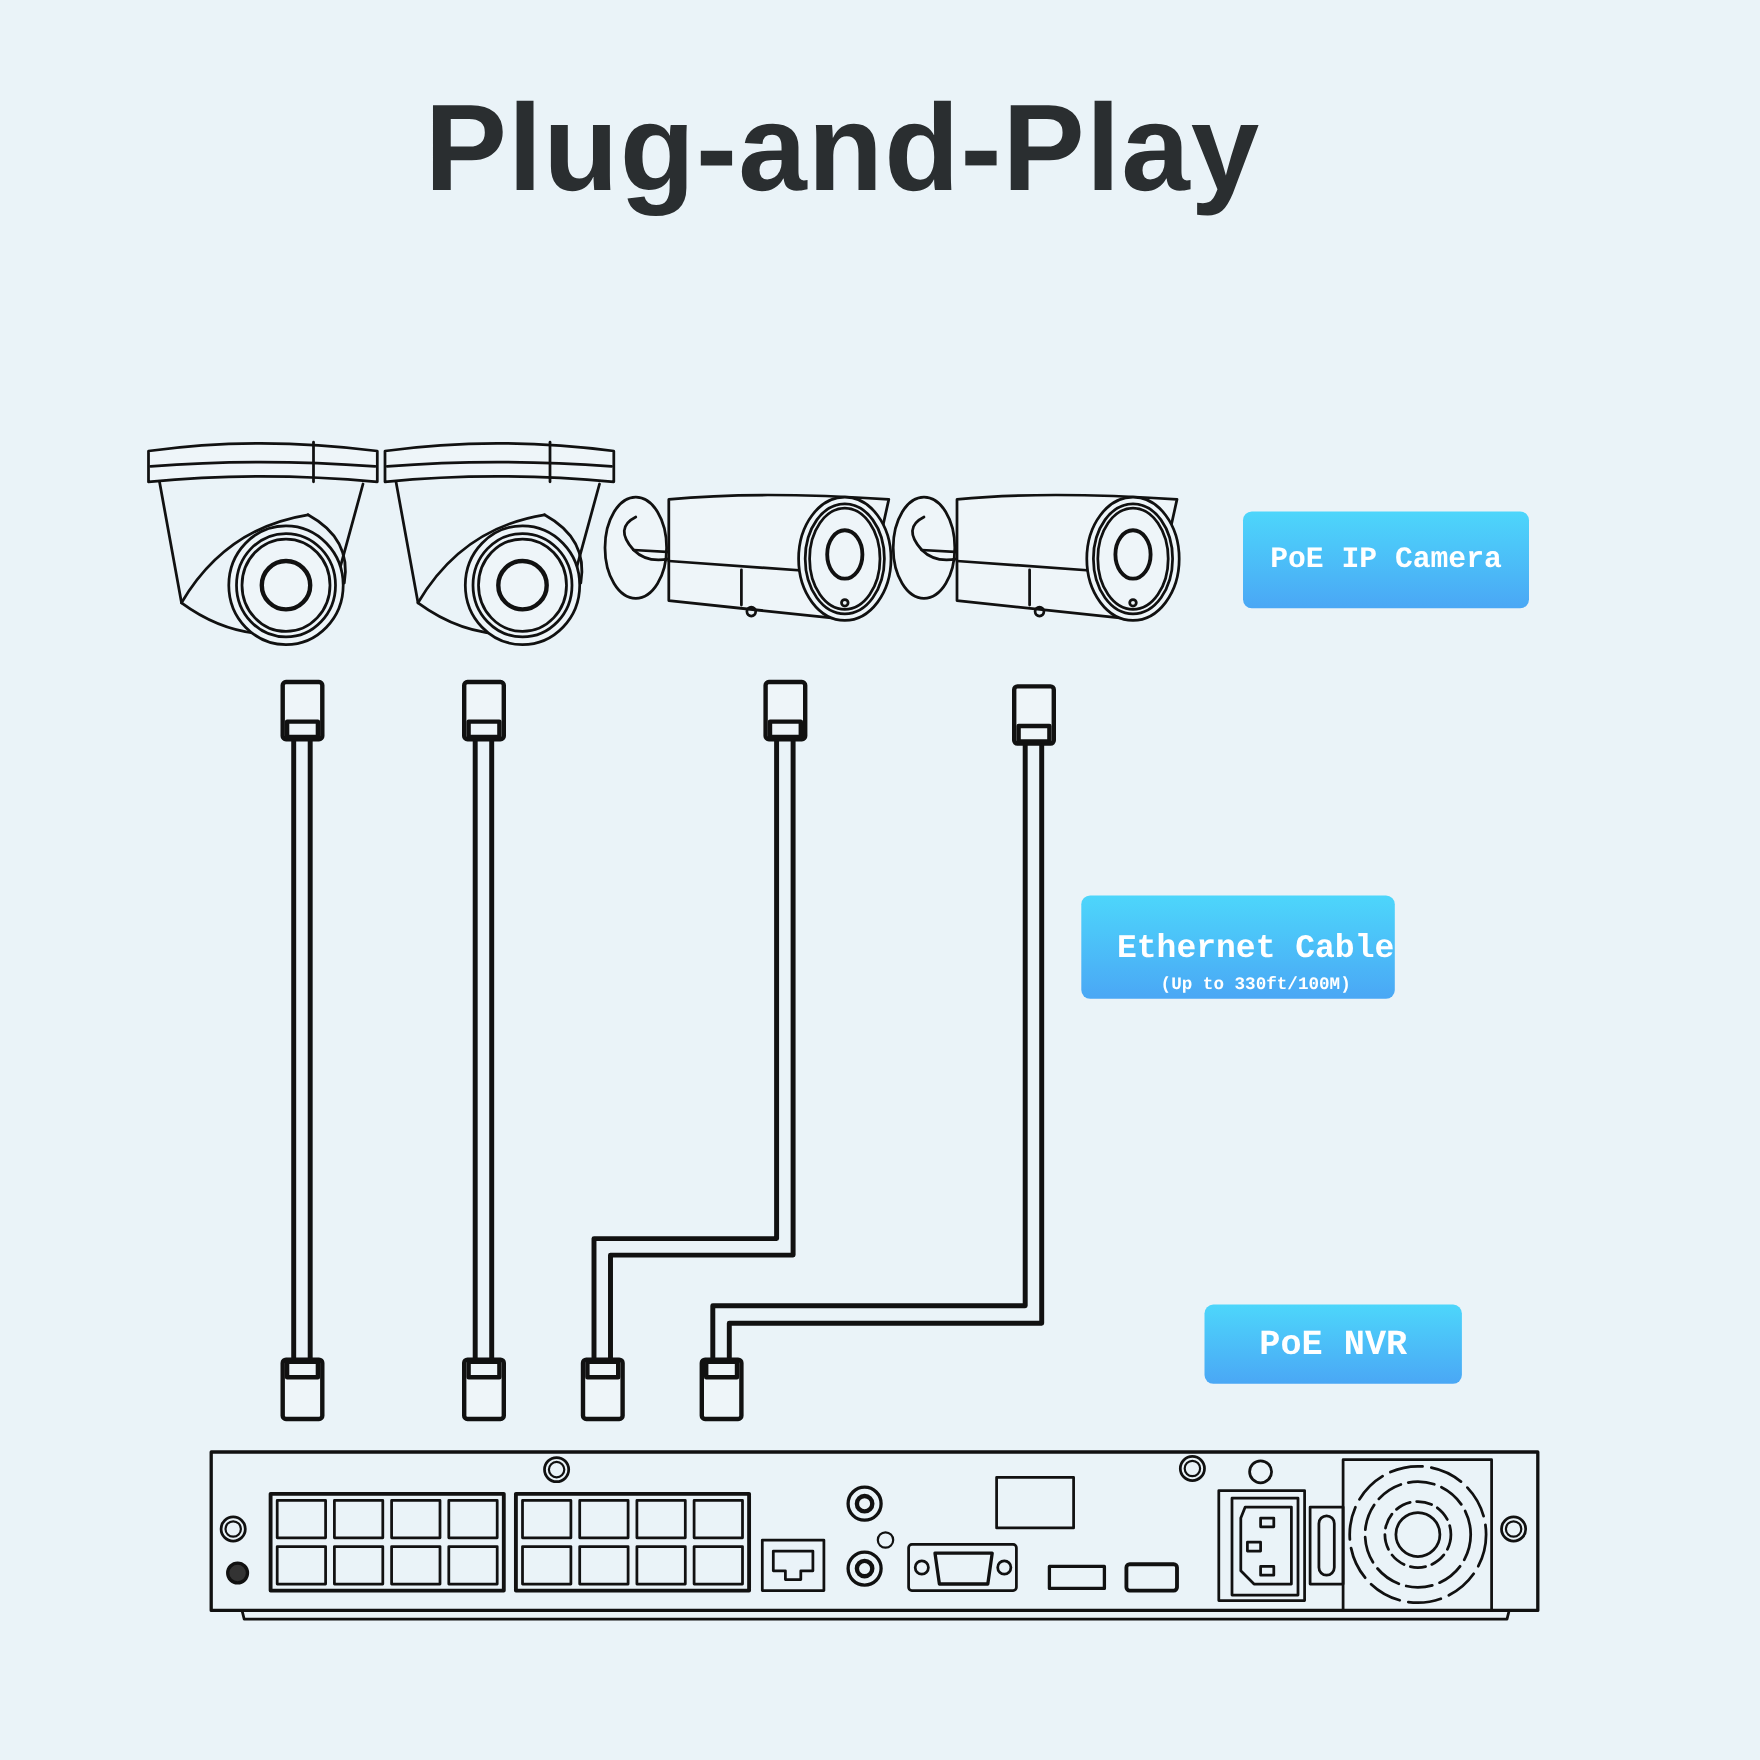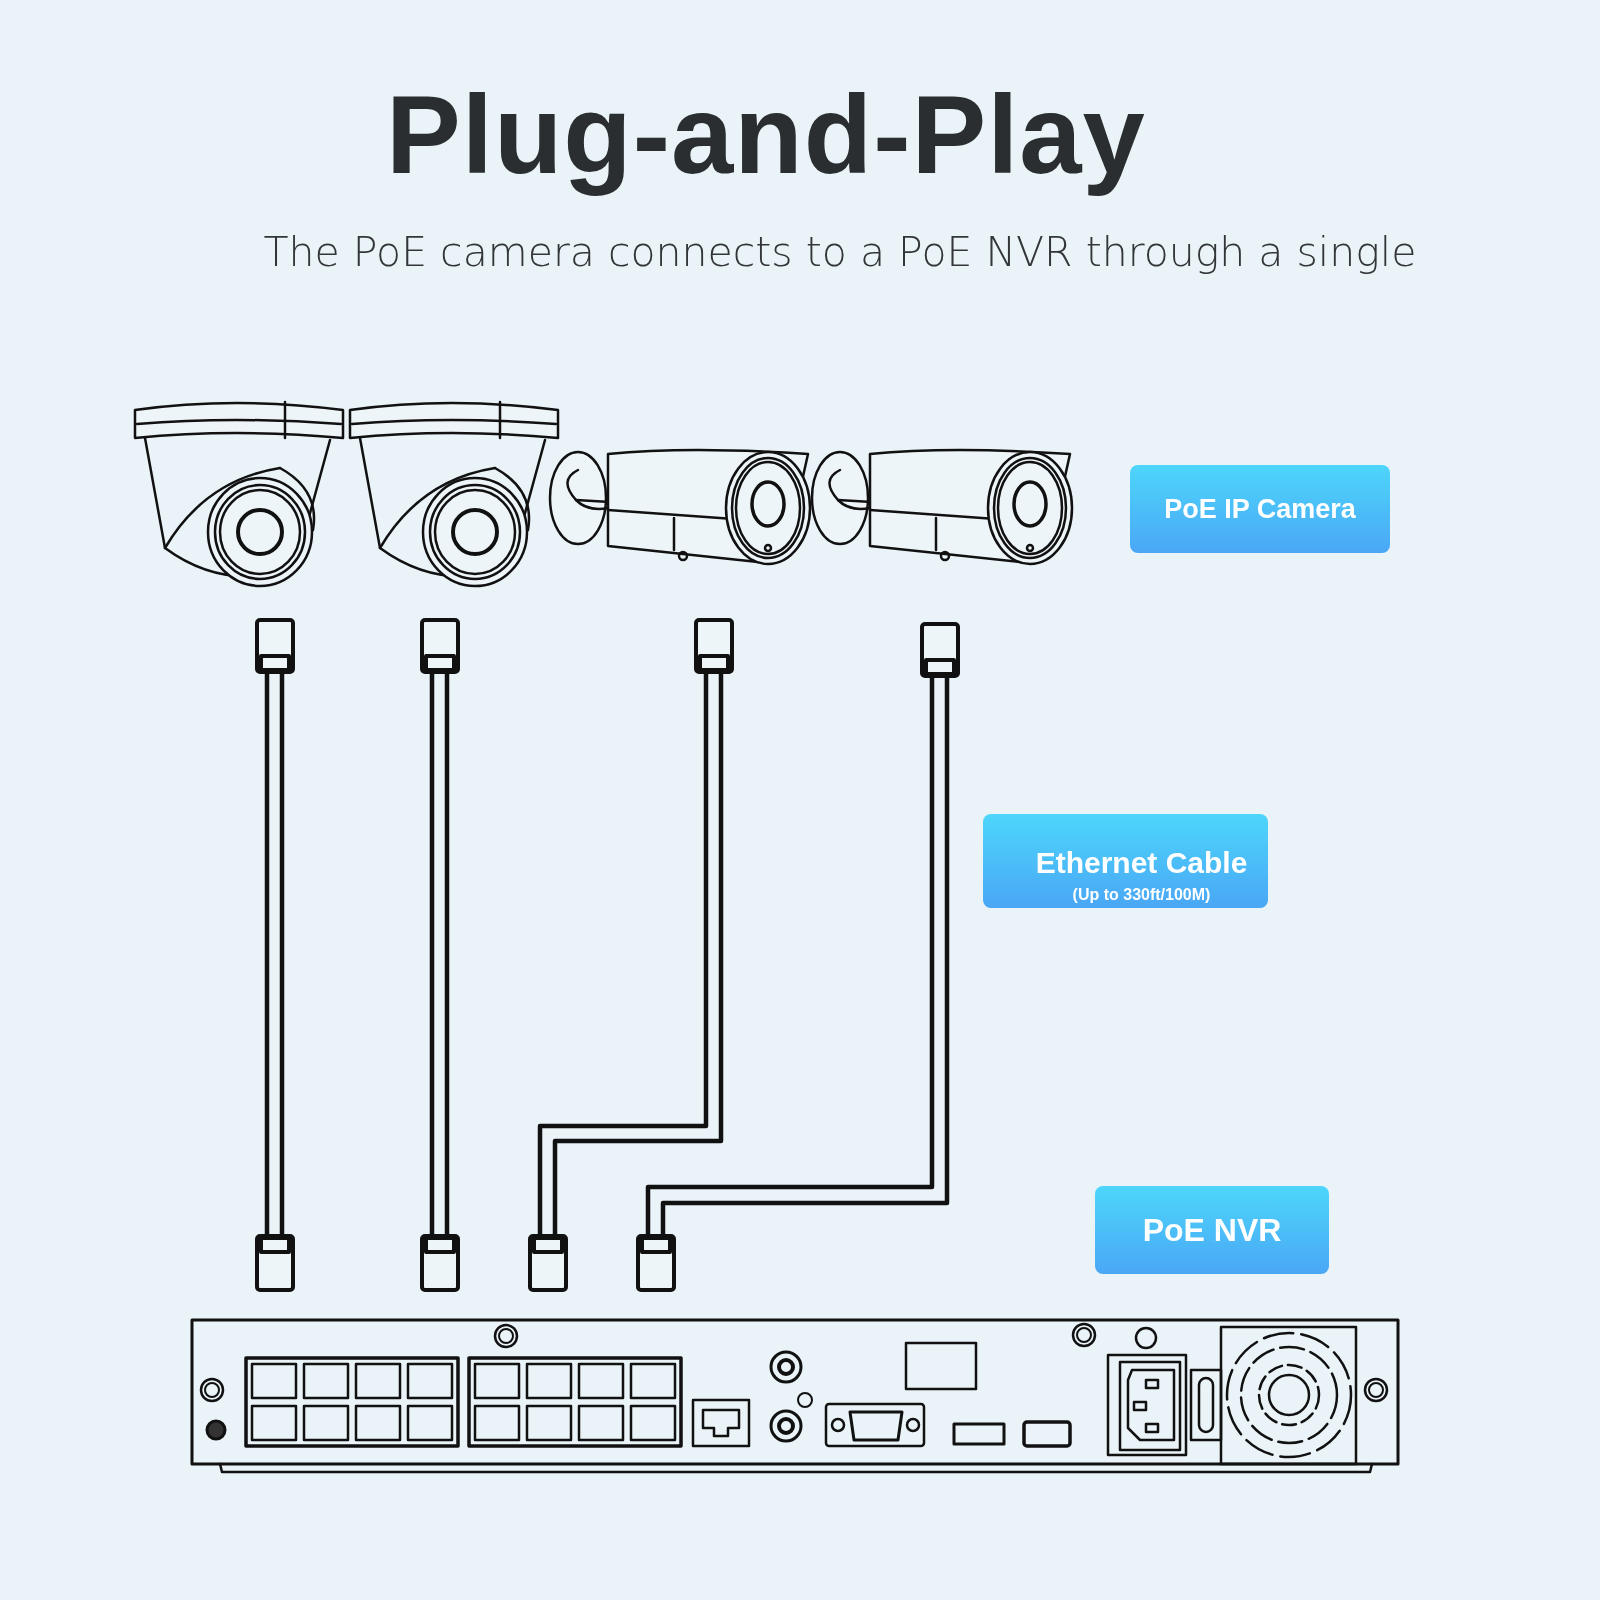--- a/index.html
+++ b/index.html
@@ -1,32 +1,31 @@
 <!DOCTYPE html>
 <html><head>
 <meta charset="utf-8">
 <style>
   html, body { margin:0; padding:0; }
   body { width:1600px; height:1600px; background:#eaf3f8; position:relative; overflow:hidden; font-family:"Liberation Sans", sans-serif; }
   .title { position:absolute; left:0; top:68px; width:1532px; text-align:center; font-family:"Liberation Sans", sans-serif; font-weight:bold; font-size:112px; color:#2a2e30; letter-spacing:1px; line-height:1.2; }
   .subtitle { position:absolute; left:180px; top:222px; width:1320px; text-align:center; font-family:"DejaVu Sans", sans-serif; font-size:41px; color:#333638; line-height:60px; font-weight:300; }
-  .label { position:absolute; border-radius:8px; background:linear-gradient(180deg,#4dd6fb 0%,#4aa7f5 100%); color:#ffffff; font-family:Liberation Sans, sans-serif; font-weight:bold; box-sizing:border-box; }
+  .label { position:absolute; border-radius:8px; background:linear-gradient(180deg,#4dd6fb 0%,#4aa7f5 100%); color:#ffffff; font-family:Liberation Mono, monospace; font-weight:bold; box-sizing:border-box; }
   .lbl-camera { left:1130px; top:465px; width:260px; height:88px; font-size:27px; display:flex; align-items:center; justify-content:center; }
   .lbl-cable { left:983px; top:814px; width:285px; height:94px; padding-left:32px; padding-top:32px;text-align:center; }
   .lbl-cable .main { font-size:30px; line-height:34px; display:block; }
   .lbl-cable .sub { font-size:16px; line-height:22px; display:block; margin-top:4px; }
-  .lbl-nvr { left:1095px; top:1186px; width:234px; height:88px; font-size:32px; display:flex; align-items:center; justify-content:center; }
+  .lbl-nvr { left:1095px; top:1186px; width:234px; height:72px; font-size:32px; display:flex; align-items:center; justify-content:center; }
   svg.diagram { position:absolute; left:0; top:0; }
 </style>
 </head>
 <body>
 
 <div class="title">Plug-and-Play</div>
 <div class="subtitle">
-  <div>The PoE camera connects to a PoE NVR through a single</div>
 </div>
 
 <svg class="diagram" width="1600" height="1600" viewBox="0 0 1600 1600" fill="none" stroke="#111" stroke-linecap="round" stroke-linejoin="round">
 
   <g stroke-width="2.5" transform="translate(135,400)">
     <path d="M0,10 Q100,-4 208,10 L208,38 Q100,28 0,38 Z" fill="#eef5f9"></path>
     <path d="M2,24 Q100,16 206,24"></path>
     <line x1="150" y1="2" x2="150" y2="38"></line>
     <path d="M10,38 L30,148 Q90,192 160,168 L195,40"></path>
     <path d="M30,148 Q70,80 145,68"></path>

